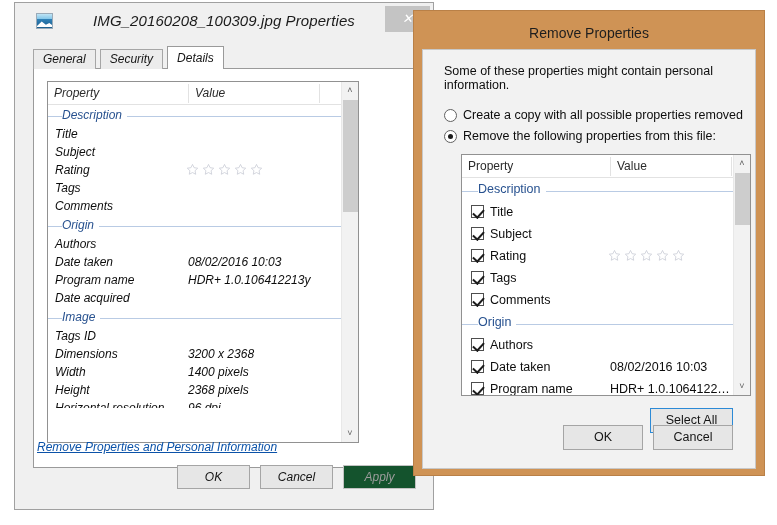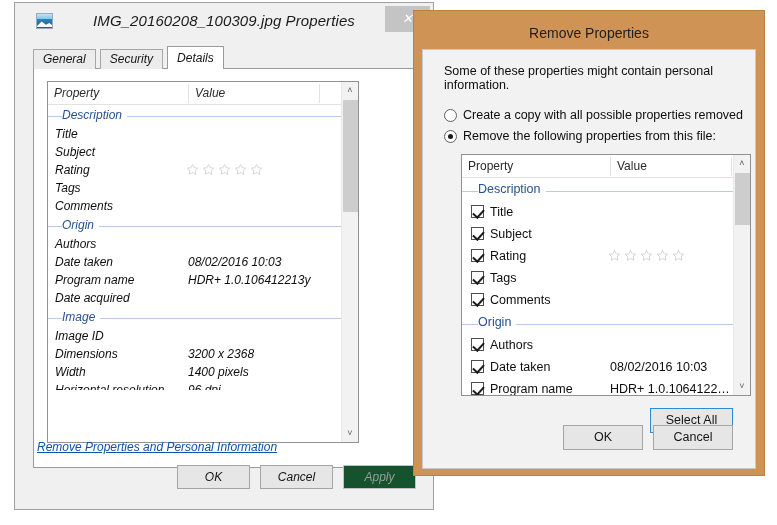--- a/index.html
+++ b/index.html
@@ -335,29 +335,33 @@
               </div>
               <div class="row">
                 <span class="pname">Program name</span>
                 <span class="pval">HDR+ 1.0.106412213y</span>
               </div>
               <div class="row">
                 <span class="pname">Date acquired</span>
               </div>
               <div class="grp"><span class="rule"></span><span class="gtxt">Image</span></div>
               <div class="row">
-                <span class="pname">Image ID</span>
+                <span class="pname">Tags ID</span>
               </div>
               <div class="row">
                 <span class="pname">Dimensions</span>
                 <span class="pval">3200 x 2368</span>
               </div>
               <div class="row">
                 <span class="pname">Width</span>
                 <span class="pval">1400 pixels</span>
+              </div>
+              <div class="row">
+                <span class="pname">Height</span>
+                <span class="pval">2368 pixels</span>
               </div>
               <div class="row clipped">
                 <span class="pname">Horizontal resolution</span>
                 <span class="pval">96 dpi</span>
               </div>
             </div>
           <div class="vsb">
             <div class="arrow up">˄</div>
             <div class="thumb" style="top:18px;height:112px"></div>
             <div class="arrow dn">˅</div>

